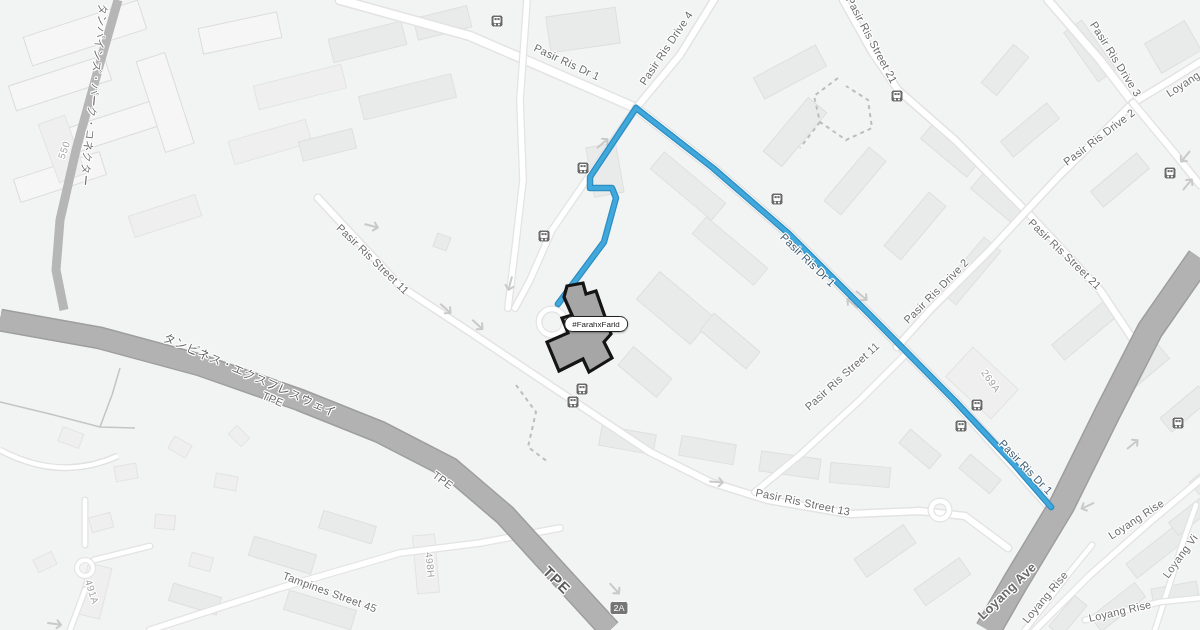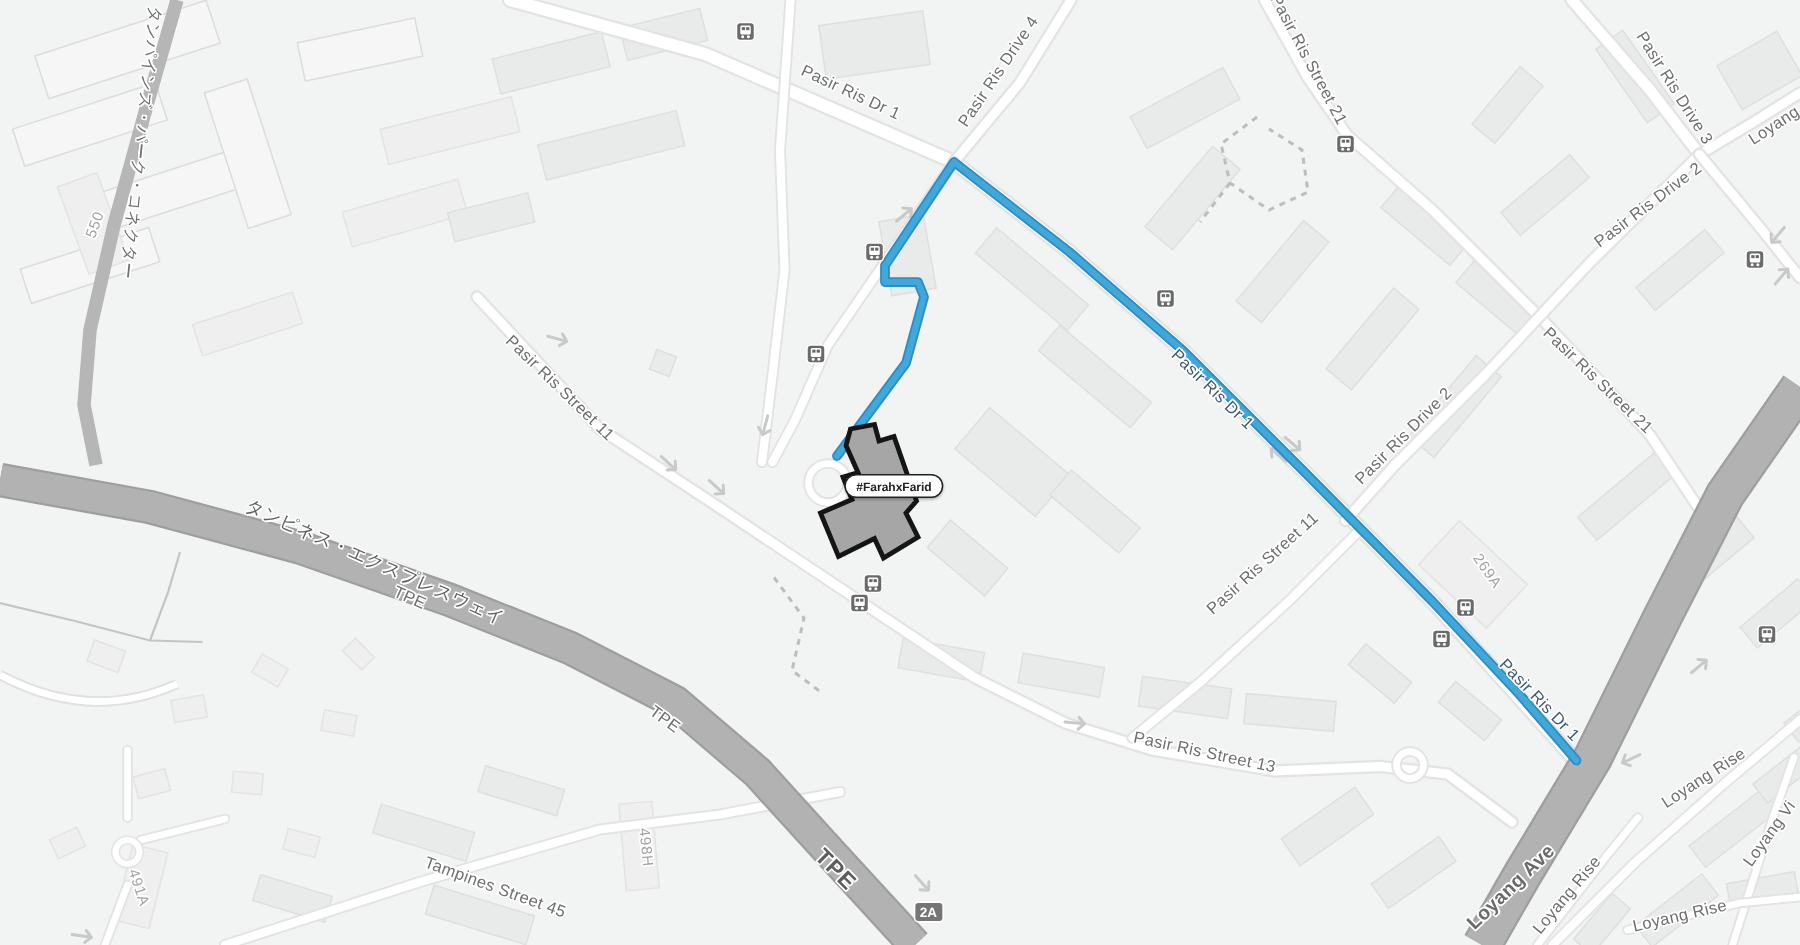--- a/index.html
+++ b/index.html
@@ -15,24 +15,24 @@
   .lbl{position:absolute;white-space:nowrap;color:#6e6e6e;font-size:11px;letter-spacing:.25px;
        transform:translate(-50%,-50%) rotate(var(--r,0deg));
        text-shadow:1px 0 0 #fff,-1px 0 0 #fff,0 1px 0 #fff,0 -1px 0 #fff,
                    1px 1px 0 #fff,-1px -1px 0 #fff,1px -1px 0 #fff,-1px 1px 0 #fff;}
   .lbl.bld{color:#a3a3a3;font-size:10px;letter-spacing:.5px;}
   .lbl.big{font-size:13px;color:#6a6a6a;font-weight:700;}
   .lbl.hwy{font-size:12px;color:#5d5d5d;}
   .lbl.hwyBig{font-size:15px;color:#5d5d5d;font-weight:700;letter-spacing:1px;}
   .lbl.onroute{color:#3c5a70;}
   .place{position:absolute;transform:translate(-50%,-50%);background:#fff;border:1.5px solid #202124;
-         border-radius:9px;padding:3px 7px 2px;font-size:8px;font-weight:700;color:#202124;
+         border-radius:9px;padding:3px 7px 2px;font-size:8px;font-weight:400;color:#202124;
          box-shadow:0 1px 2px rgba(0,0,0,.3);z-index:6;}
   .badge{position:absolute;transform:translate(-50%,-50%);background:#757575;color:#fff;
-         font-size:9px;font-weight:700;padding:1px 3px;border-radius:3px;border:1px solid #fff;z-index:5;}
+         font-size:9px;font-weight:400;padding:1px 3px;border-radius:3px;border:1px solid #fff;z-index:5;}
   .bus{position:absolute;width:13px;height:13px;transform:translate(-50%,-50%);z-index:4;}
 </style>
 </head>
 <body>
 
 <div id="stage">
 <svg width="1200" height="630" viewBox="0 0 1200 630">
   <rect x="0" y="0" width="1200" height="630" fill="#f2f3f3"></rect>
 
   <g>

